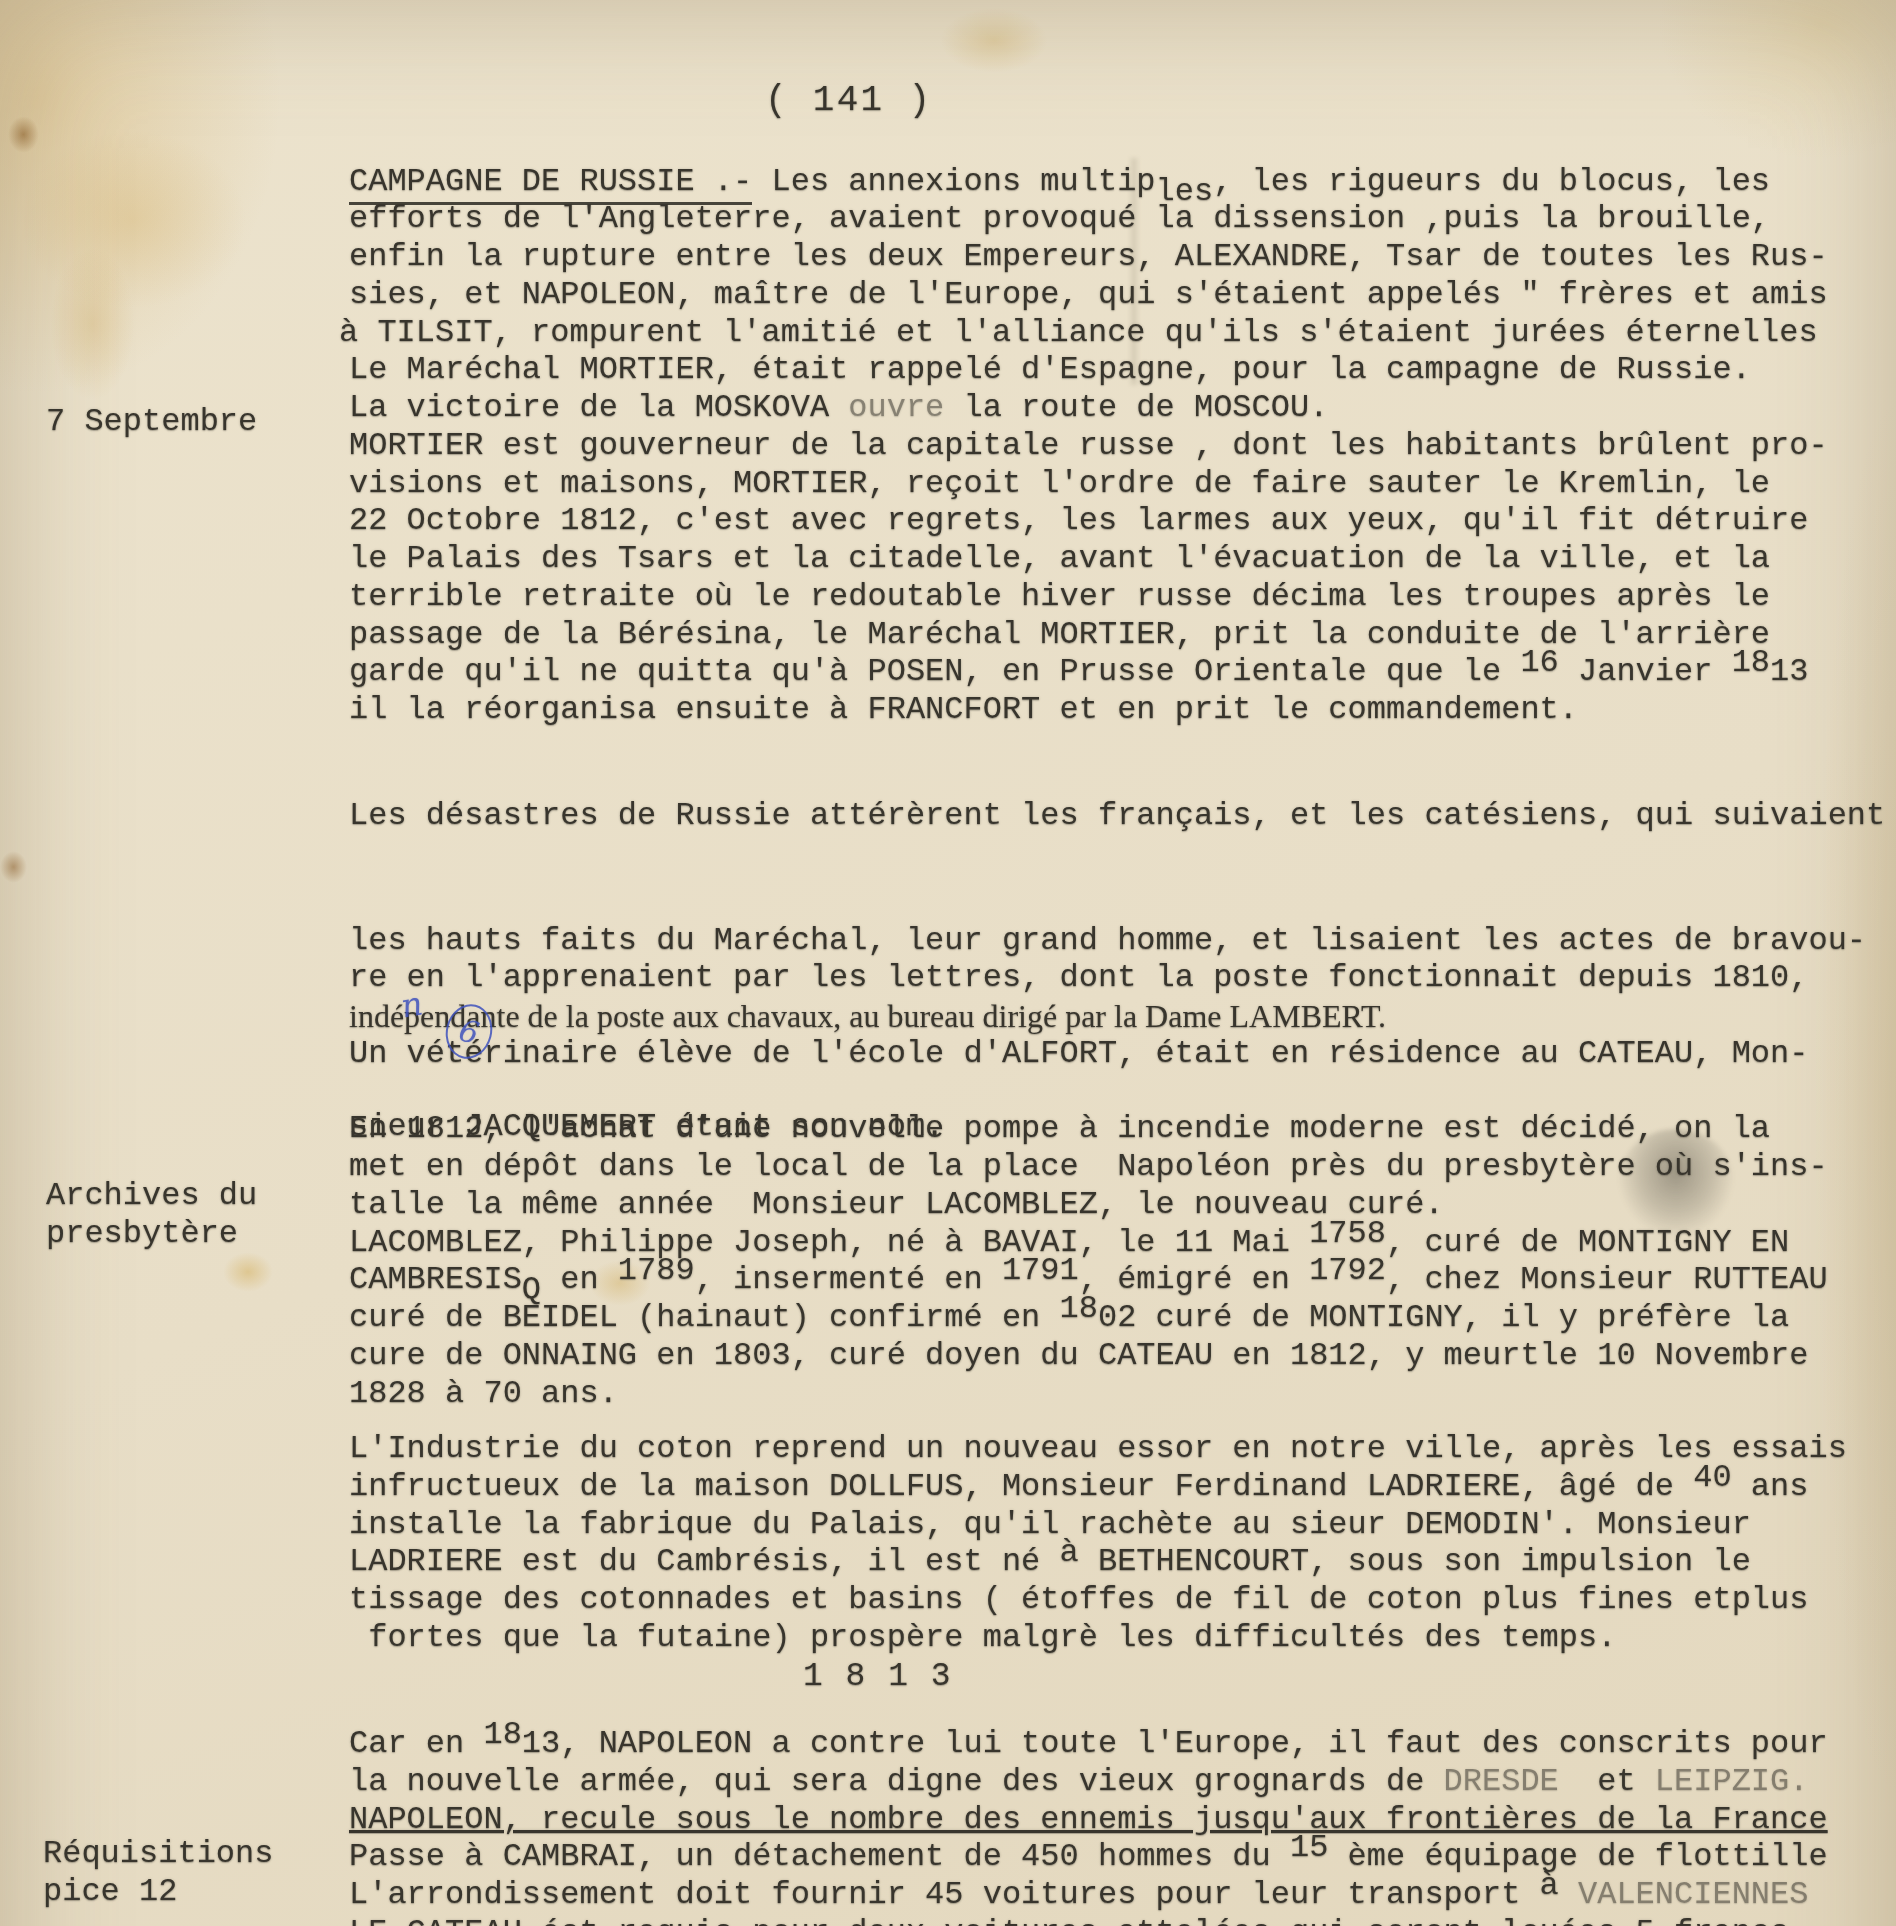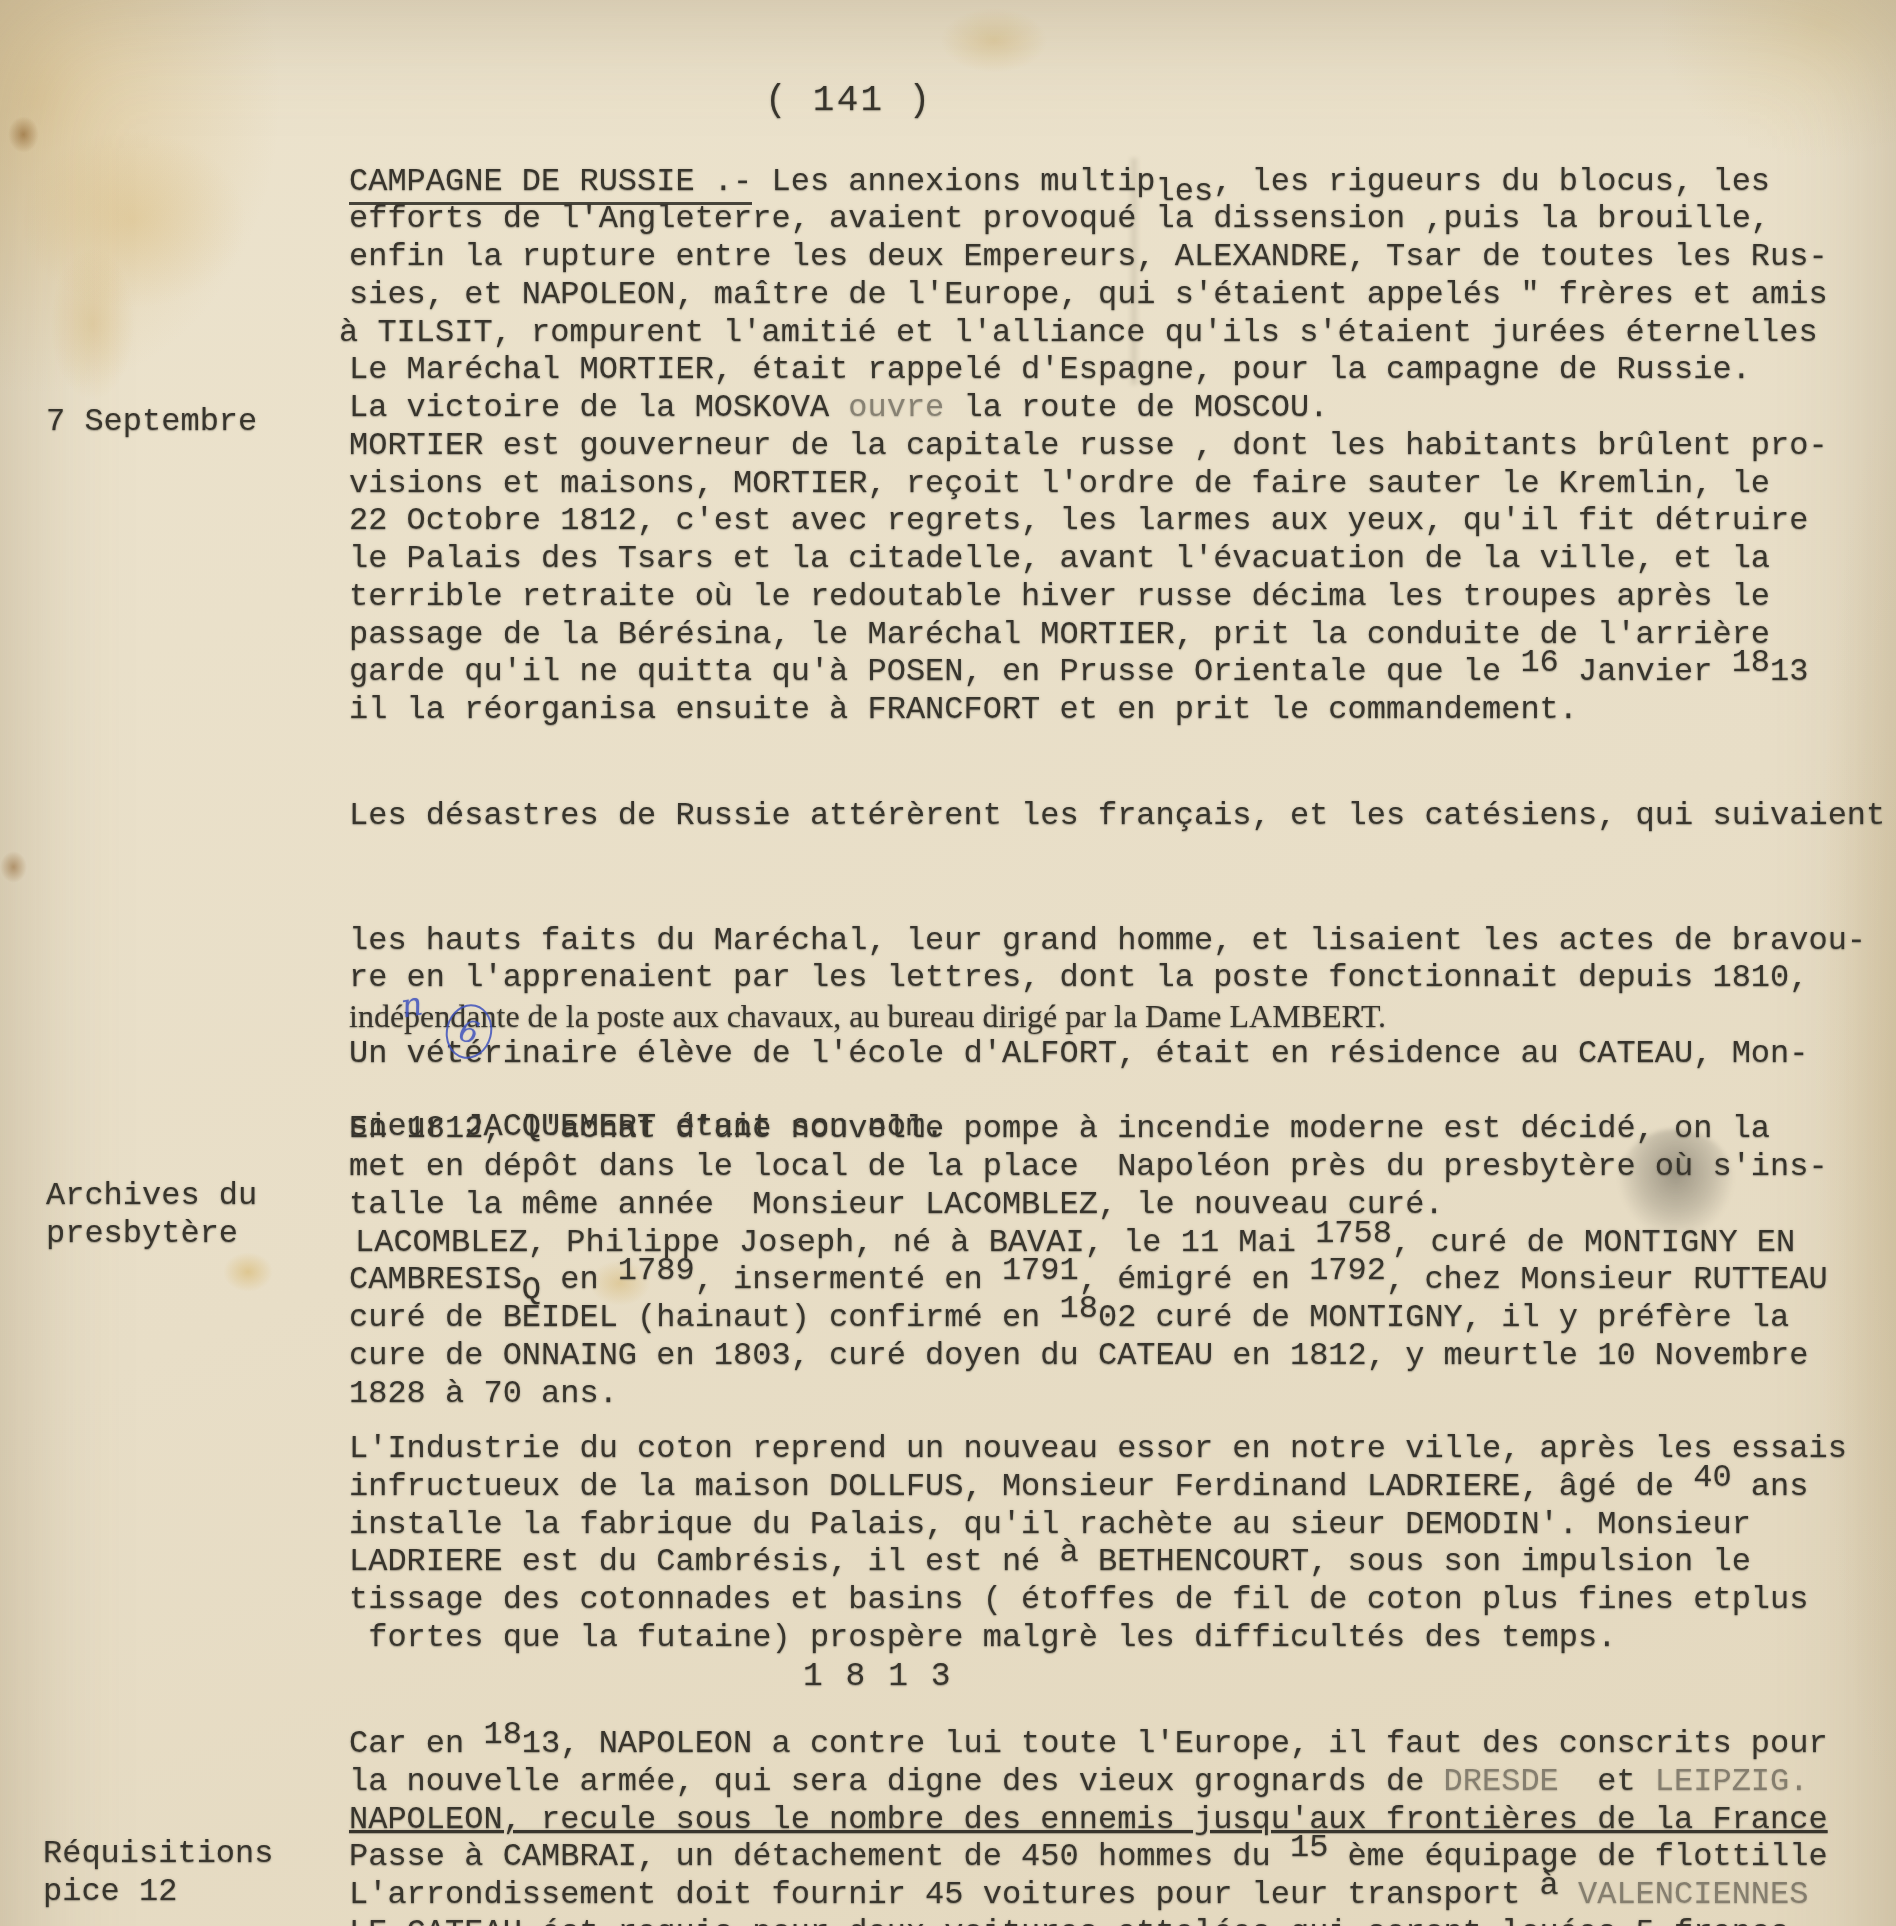--- a/index.html
+++ b/index.html
@@ -90,21 +90,21 @@
     <div class="line" style="left: 349px; top: 694px;"><span>il la réorganisa ensuite à FRANCFORT et en prit le commandement.</span></div>
     <div class="line" style="left: 349px; top: 800px;"><span>Les désastres de Russie attérèrent les français, et les catésiens, qui suivaient</span></div>
     <div class="line" style="left: 349px; top: 925px;"><span>les hauts faits du Maréchal, leur grand homme, et lisaient les actes de bravou-</span></div>
     <div class="line" style="left: 349px; top: 962px;"><span>re en l'apprenaient par les lettres, dont la poste fonctionnait depuis 1810,</span></div>
     <div class="line" style="left: 349px; top: 1000px; font-family: Liberation Serif, serif;"><span>indépendante de la poste aux chavaux, au bureau dirigé par la Dame LAMBERT.</span></div>
     <div class="line" style="left: 349px; top: 1038px;"><span>Un vétérinaire élève de l'école d'ALFORT, était en résidence au CATEAU, Mon-</span></div>
     <div class="line" style="left: 349px; top: 1076px; margin-top: 35px;"><span>sieur JACQUEMERT était son nom.</span></div>
     <div class="line" style="left: 349px; top: 1113px; text-align: center;"><span>En 1812, l'achat d'une nouvelle pompe à incendie moderne est décidé, on la</span></div>
     <div class="line" style="left: 349px; top: 1151px;"><span>met en dépôt dans le local de la place  Napoléon près du presbytère où s'ins-</span></div>
     <div class="line" style="left: 349px; top: 1189px;"><span>talle la même année  Monsieur LACOMBLEZ, le nouveau curé.</span></div>
-    <div class="line" style="left: 349px; top: 1227px; margin-left: 6px;"><span>LACOMBLEZ, Philippe Joseph, né à BAVAI, le 11 Mai </span><span class="sup">1758</span><span>, curé de MONTIGNY EN</span></div>
+    <div class="line" style="left: 349px; top: 1227px;"><span>LACOMBLEZ, Philippe Joseph, né à BAVAI, le 11 Mai </span><span class="sup">1758</span><span>, curé de MONTIGNY EN</span></div>
     <div class="line" style="left: 349px; top: 1264px;"><span>CAMBRESIS</span><span class="sub">Q</span><span> en </span><span class="sup">1789</span><span>, insermenté en </span><span class="sup">1791</span><span>, émigré en </span><span class="sup">1792</span><span>, chez Monsieur RUTTEAU</span></div>
     <div class="line" style="left: 349px; top: 1302px;"><span>curé de BEIDEL (hainaut) confirmé en </span><span class="sup">18</span><span>02 curé de MONTIGNY, il y préfère la</span></div>
     <div class="line" style="left: 349px; top: 1340px;"><span>cure de ONNAING en 1803, curé doyen du CATEAU en 1812, y meurtle 10 Novembre</span></div>
     <div class="line" style="left: 349px; top: 1378px;"><span>1828 à 70 ans.</span></div>
     <div class="line" style="left: 349px; top: 1433px;"><span>L'Industrie du coton reprend un nouveau essor en notre ville, après les essais</span></div>
     <div class="line" style="left: 349px; top: 1471px;"><span>infructueux de la maison DOLLFUS, Monsieur Ferdinand LADRIERE, âgé de </span><span class="sup">40</span><span> ans</span></div>
     <div class="line" style="left: 349px; top: 1509px;"><span>installe la fabrique du Palais, qu'il rachète au sieur DEMODIN'. Monsieur</span></div>
     <div class="line" style="left: 349px; top: 1546px;"><span>LADRIERE est du Cambrésis, il est né </span><span class="sup">à</span><span> BETHENCOURT, sous son impulsion le</span></div>
     <div class="line" style="left: 349px; top: 1584px;"><span>tissage des cotonnades et basins ( étoffes de fil de coton plus fines etplus</span></div>
     <div class="line" style="left: 349px; top: 1622px;"><span> fortes que la futaine) prospère malgrè les difficultés des temps.</span></div>

